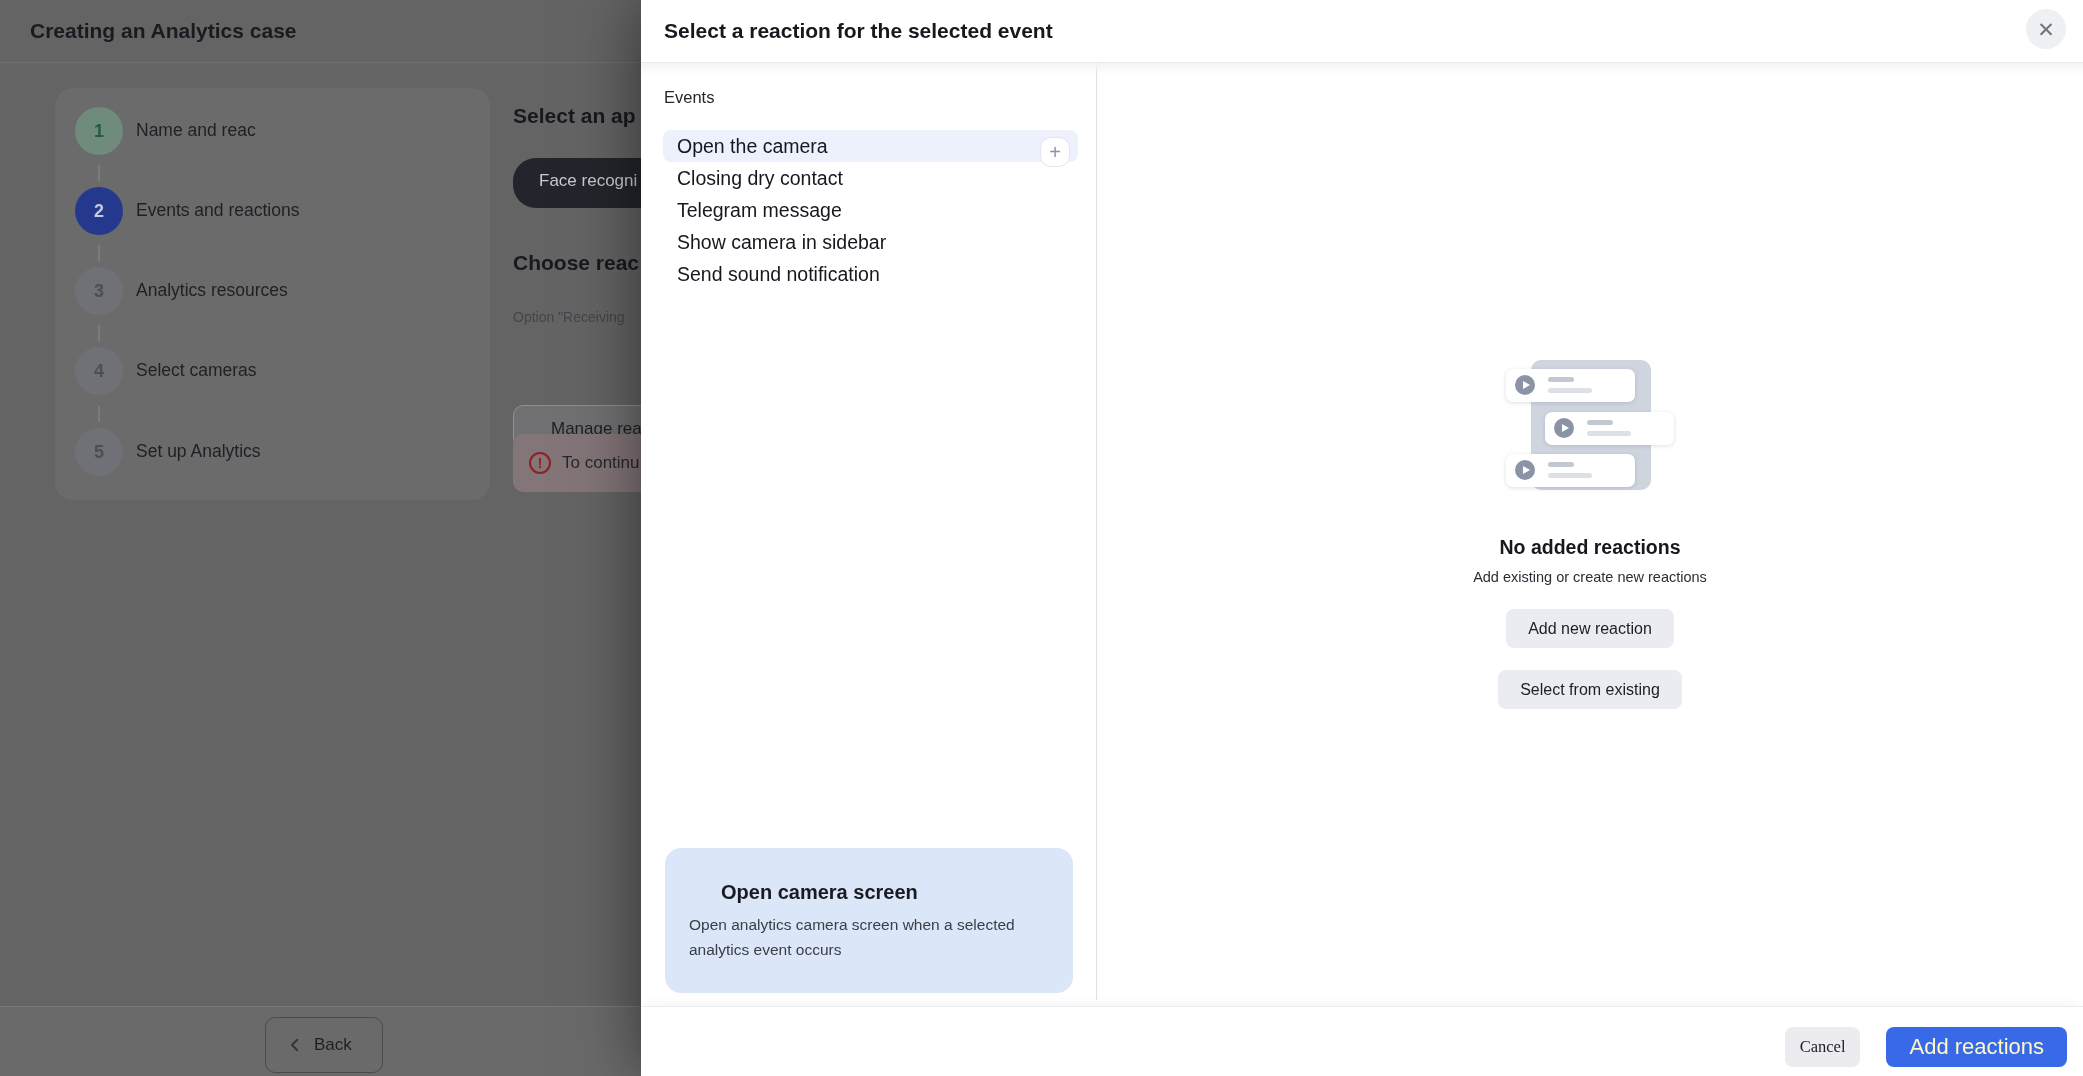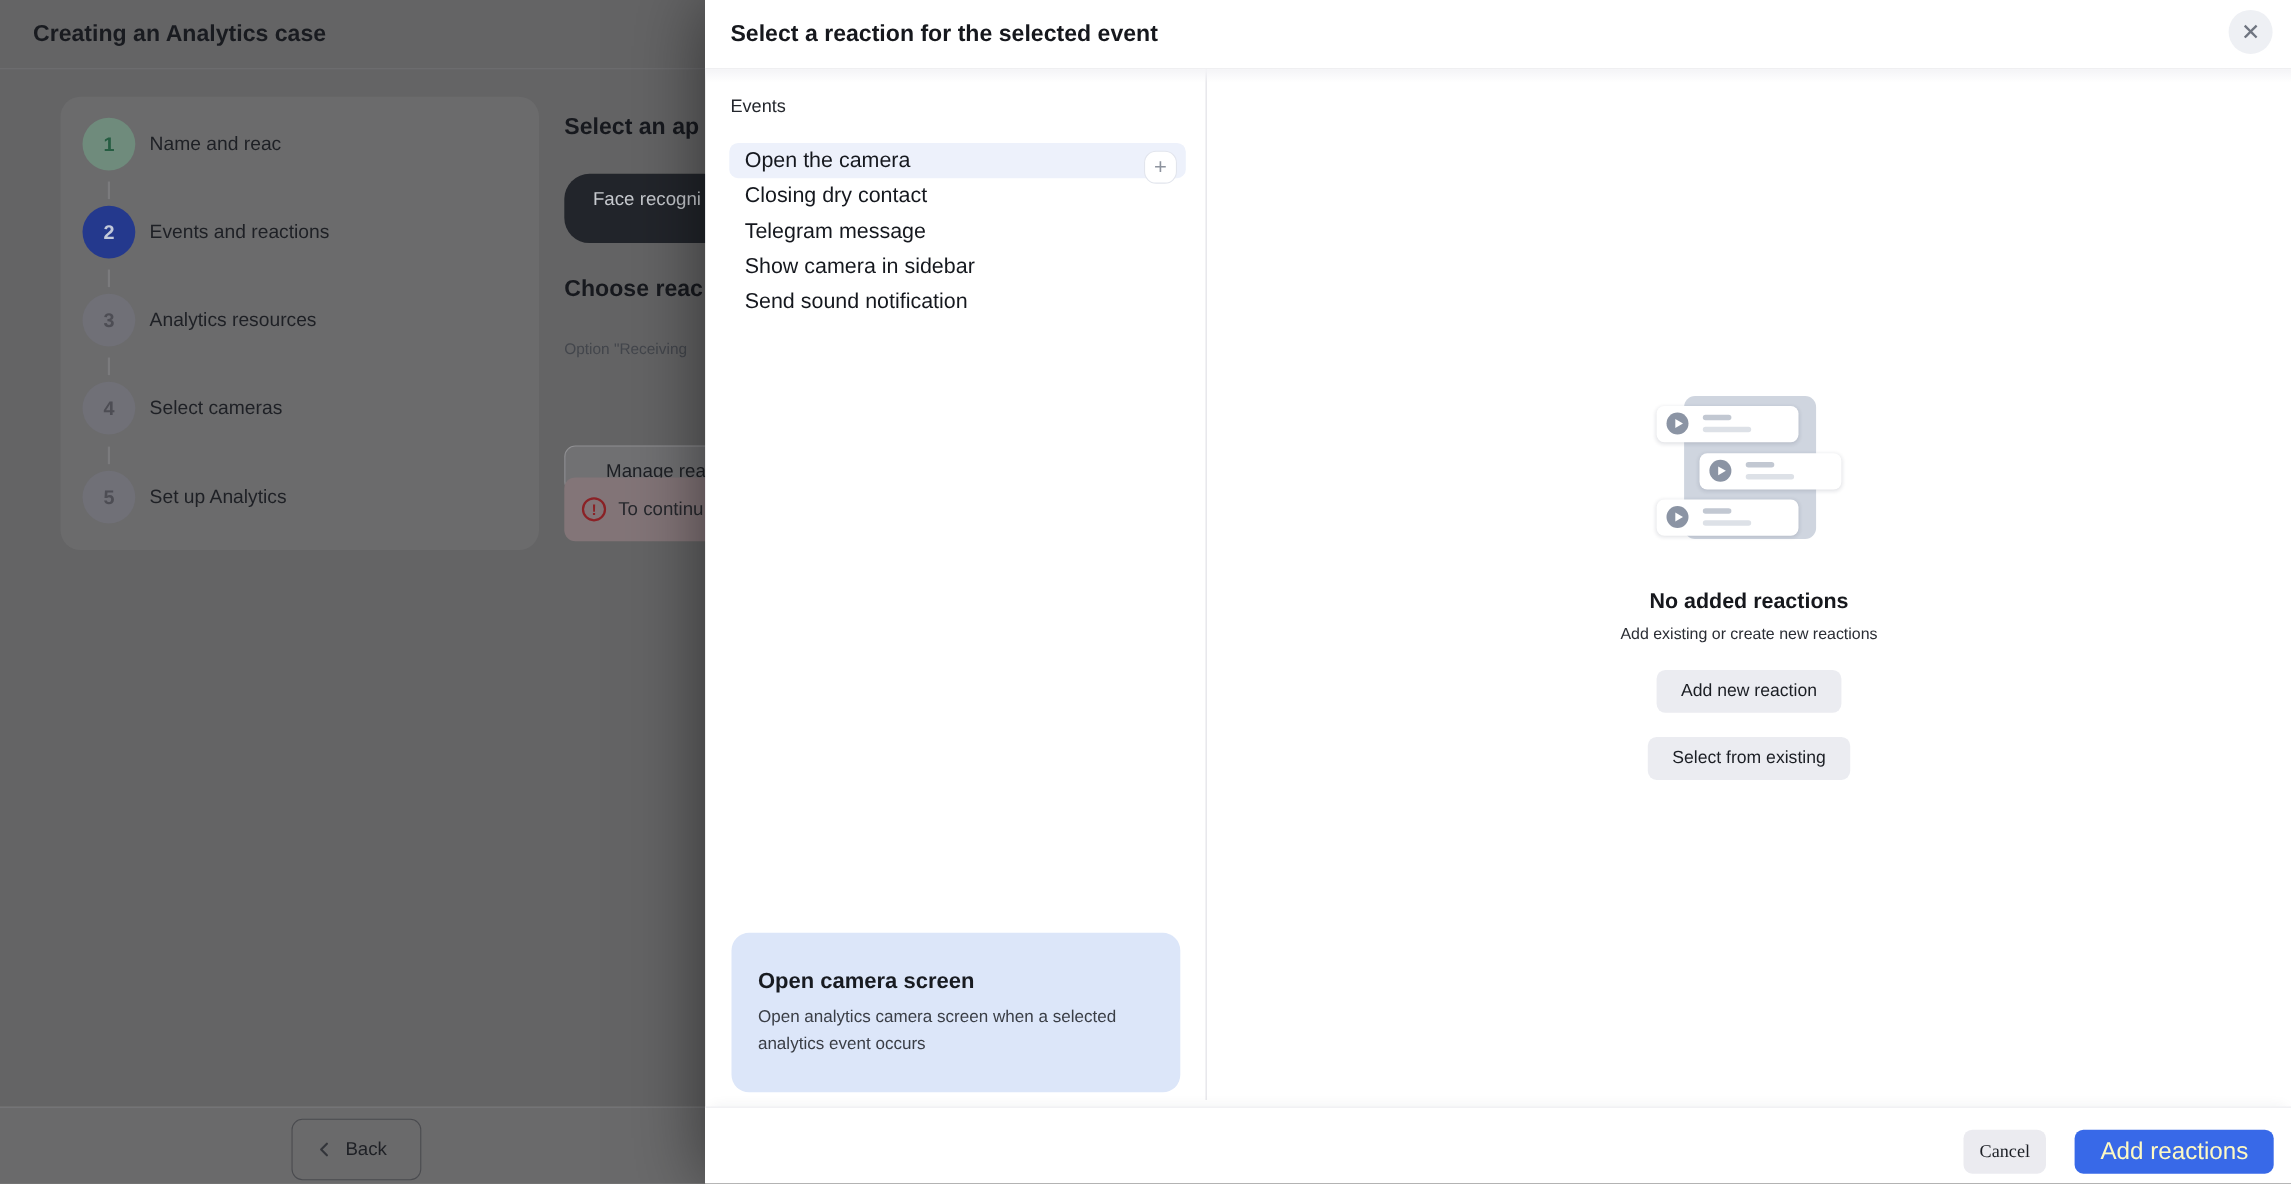--- a/index.html
+++ b/index.html
@@ -19,21 +19,21 @@
   .step-row{position:absolute;left:0;height:48px;width:100%;}
   .step-circle{position:absolute;left:20px;top:0;width:48px;height:48px;border-radius:50%;
                display:flex;align-items:center;justify-content:center;font-size:18px;font-weight:700;}
   .step-circle.done{background:#6f8b7c;color:#265d42;}
   .step-circle.active{background:#24398d;color:#c3cada;}
   .step-circle.todo{background:#707077;color:#4d4d54;}
   .step-label{position:absolute;left:81px;top:13px;font-size:17.5px;color:#1e2025;white-space:nowrap;}
   .step-conn{position:absolute;left:43px;width:2px;height:16px;background:#7b7b7d;}
 
   .bg-h{position:absolute;left:513px;font-size:21px;font-weight:700;color:#17191e;white-space:nowrap;}
-  .bg-pill{position:absolute;left:513px;top:158px;height:63px;line-height:46px;border-radius:23px;background:#22252b;
+  .bg-pill{position:absolute;left:513px;top:158px;height:50px;line-height:46px;border-radius:23px;background:#22252b;
            color:#c7cacf;font-size:17px;padding:0 26px;white-space:nowrap;}
   .bg-option{position:absolute;left:513px;top:309px;font-size:14px;color:#43464c;white-space:nowrap;}
   .bg-manage{position:absolute;left:513px;top:373px;height:43px;line-height:45px;border-radius:10px;background:#717173;
              border:1px solid #909093;color:#1d1f24;font-size:17px;padding:0 37px;white-space:nowrap;box-sizing:border-box;margin-top:32px;}
   .bg-alert{position:absolute;left:513px;top:434px;height:58px;border-radius:10px;background:#837578;
             display:flex;align-items:center;gap:11px;padding:0 60px 0 16px;color:#26282d;font-size:17px;white-space:nowrap;}
   .alert-ico{width:22px;height:22px;border:2px solid #8b2226;border-radius:50%;box-sizing:border-box;
              color:#8b2226;font-weight:700;font-size:14px;display:flex;align-items:center;justify-content:center;flex:0 0 auto;}
 
   
@@ -51,21 +51,21 @@
   .events-label{position:absolute;left:23px;top:26px;font-size:16.5px;color:#24272d;}
   .event-list{position:absolute;left:22px;top:68px;width:415px;}
   .event-row{position:relative;height:32px;display:flex;align-items:center;padding-left:14px;box-sizing:border-box;
              font-size:19.5px;color:#15181e;border-radius:8px;}
   .event-row.selected{background:#edf1fb;}
   .plus-btn{position:absolute;right:8px;top:7px;width:30px;height:30px;border-radius:11px;background:#fff;
             border:1px solid #e2e5ed;box-sizing:border-box;display:flex;align-items:center;justify-content:center;
             color:#8d939e;font-size:20px;line-height:1;}
   .info-card{position:absolute;left:24px;bottom:13px;width:408px;height:145px;border-radius:16px;background:#dce6f9;
              box-sizing:border-box;padding:33px 24px 0;}
-  .info-card-title{font-size:20px;font-weight:700;color:#181b21;}
+  .info-card-title{font-size:20px;font-weight:700;color:#181b21;margin-left:32px;}
   .info-card-desc{margin-top:8px;font-size:15.5px;line-height:1.62;color:#3a3e46;}
 
   .v-divider{position:absolute;left:455px;top:0;bottom:6px;width:1px;background:#dfdfe4;}
 
   .reactions-panel{position:absolute;left:456px;right:0;top:0;bottom:0;display:flex;align-items:center;justify-content:center;}
   .empty-state{width:360px;text-align:center;}
   .illus{position:relative;width:168px;height:130px;margin:0 auto 46px;}
   .illus-bg{position:absolute;left:25px;top:0;width:120px;height:130px;border-radius:10px;background:#cfd5df;}
   .illus-card{position:absolute;width:129px;height:33px;border-radius:7px;background:#fff;
               box-shadow:0 1px 4px rgba(20,30,60,0.14);}

